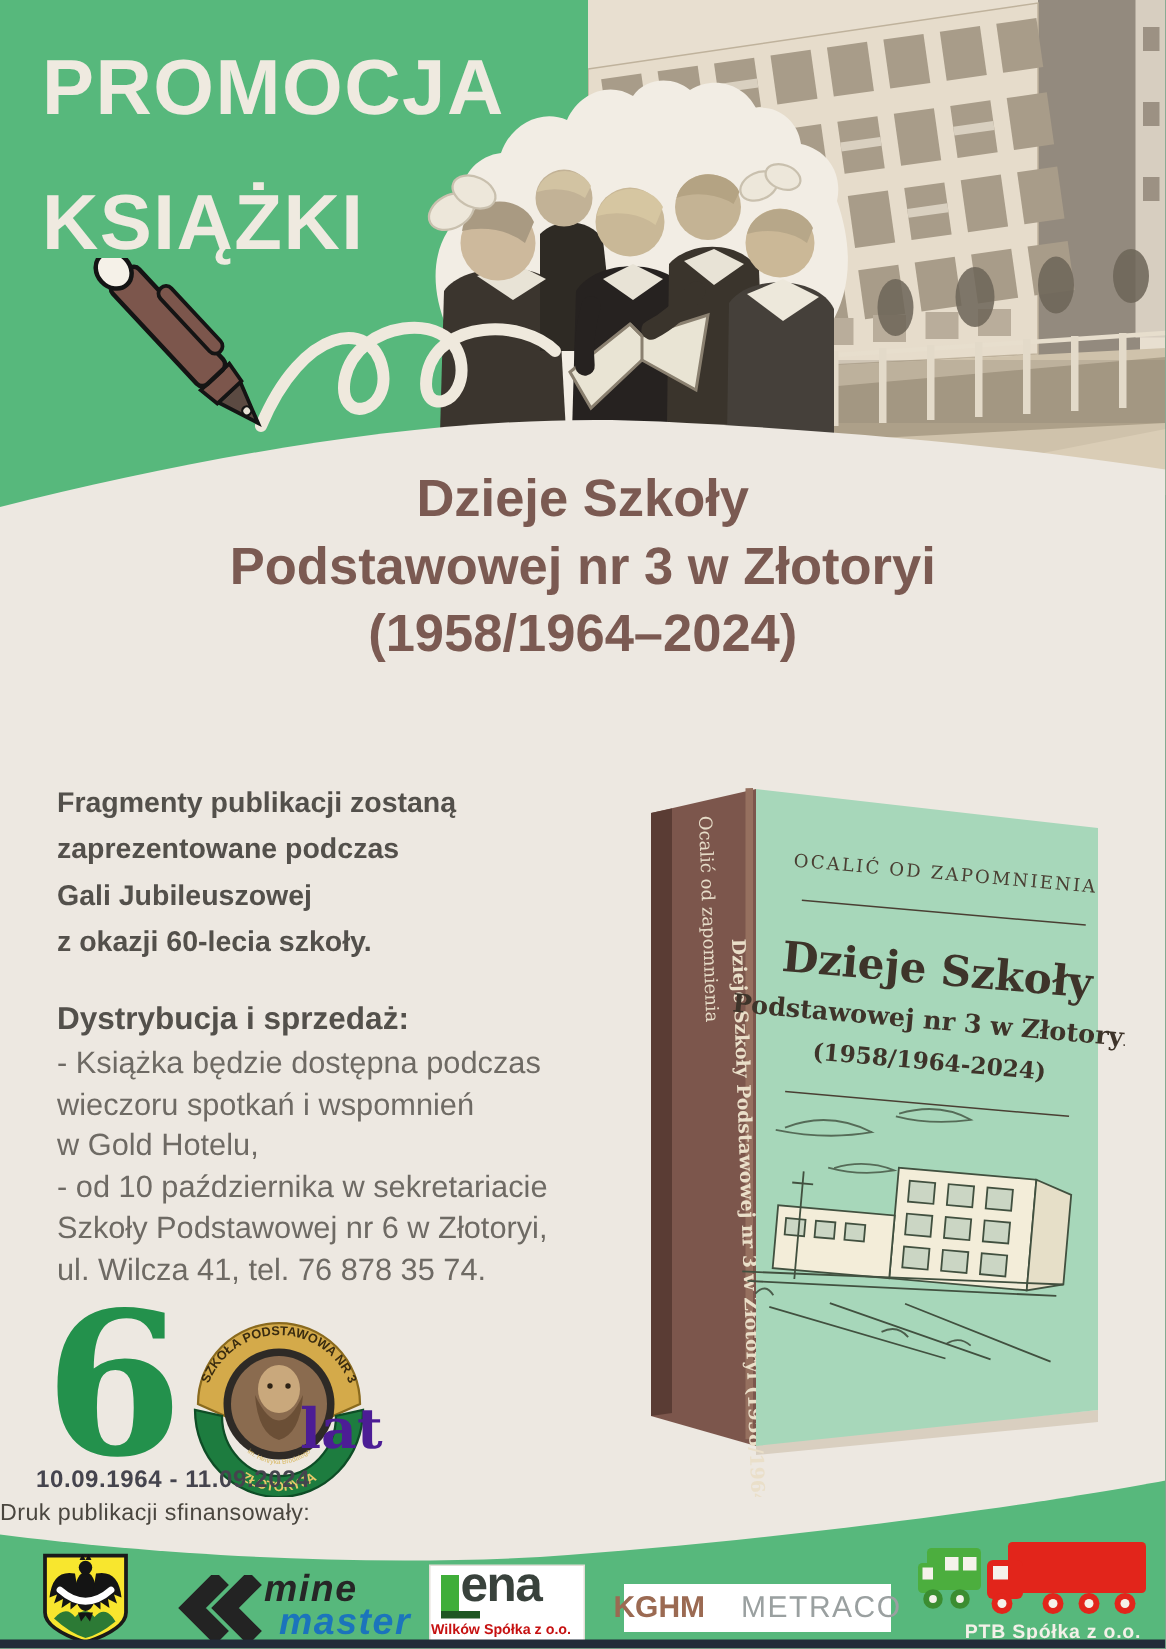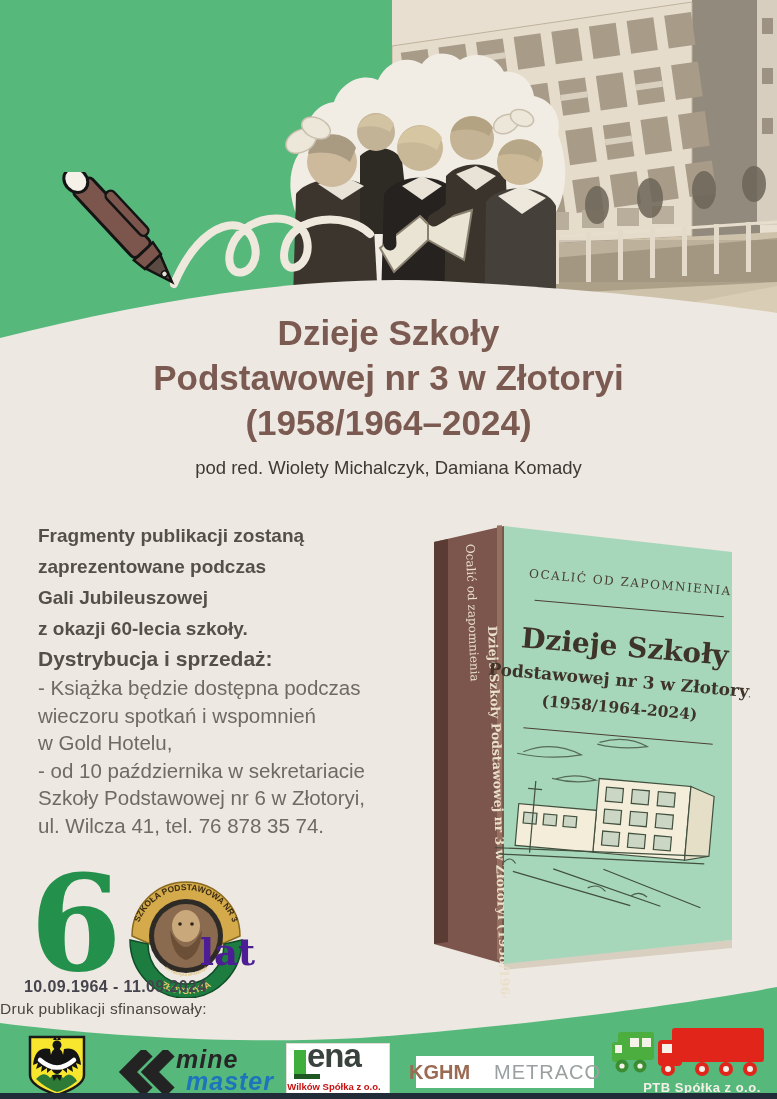--- a/index.html
+++ b/index.html
@@ -23,21 +23,21 @@
   .pen-svg{left:52px;top:172px;}
 
   
   .title-block{left:0;top:310px;width:777px;text-align:center;}
   .title-line{font-size:35px;line-height:45px;font-weight:bold;color:#7B5A52;}
   .editors{margin-top:12px;font-size:18.5px;color:#3D3935;}
 
   
   .info{left:38px;top:520px;width:378px;color:#53504B;}
   .hl{font-size:19px;font-weight:bold;line-height:31px;}
-  .dist-head{font-size:21px;font-weight:bold;line-height:30px;}
+  .dist-head{margin-top:21px;font-size:21px;font-weight:bold;line-height:30px;}
   .dist{font-size:20.5px;line-height:27.5px;color:#6E6A64;}
 
   
   .book-svg{left:426px;top:508px;}
 
   
   .anniv{left:28px;top:870px;width:250px;height:135px;}
   .six{position:absolute;left:2px;top:-24px;font-size:132px;font-weight:bold;color:#23914c;font-family:"DejaVu Serif",serif;}
   .badge-svg{position:absolute;left:96px;top:4px;}
   .lat{position:absolute;left:172px;top:60px;font-family:"DejaVu Serif",serif;font-weight:bold;font-size:37px;color:#4c1d95;}
@@ -200,39 +200,42 @@
 
     <path d="M196,150 q-14,18 -30,26" stroke="#3A342C" stroke-width="13" fill="none" stroke-linecap="round"></path>
     <path d="M126,160 q-6,22 -4,40" stroke="#262220" stroke-width="13" fill="none" stroke-linecap="round"></path>
   </svg>
 
   <svg class="abs blob-svg" width="777" height="1099" viewBox="0 0 777 1099">
     <path d="M0,338 C140,303 300,274 440,281 C580,288 692,300 777,313
              L777,987 C692,1003 520,1027 360,1038 C228,1045 94,1035 0,1023 Z" fill="#EDE8E1"></path>
   </svg>
 
+  <div class="abs promo">
+    <div>PROMOCJA</div>
+    <div>KSIĄŻKI</div>
+  </div>
 
   <svg class="abs pen-svg" width="330" height="125" viewBox="0 0 330 125">
     <path d="M122,112 C150,45 196,40 203,74 C209,104 172,112 178,80
              C186,42 248,34 255,68 C261,98 226,108 233,76 C241,42 296,40 318,62" fill="none" stroke="#EFE9DD" stroke-width="8" stroke-linecap="round"></path>
     <g transform="translate(120,110) rotate(-133)">
       <polygon points="0,0 28,-10 28,10" fill="#5B4A42" stroke="#141414" stroke-width="2.5"></polygon>
       <circle cx="11" cy="0" r="3" fill="#E7E2D6" stroke="#141414" stroke-width="1.5"></circle>
       <polygon points="28,-11 42,-13 42,13 28,11" fill="#7C564C" stroke="#141414" stroke-width="2.5"></polygon>
       <rect x="42" y="-12" width="92" height="24" rx="5" fill="#7C564C" stroke="#141414" stroke-width="3"></rect>
       <rect x="52" y="9" width="58" height="10" rx="5" fill="#7C564C" stroke="#141414" stroke-width="2.5"></rect>
       <ellipse cx="140" cy="-1" rx="13" ry="11" fill="#F5F1E8" stroke="#141414" stroke-width="3"></ellipse>
     </g>
   </svg>
 
   <div class="abs title-block">
     <div class="title-line">Dzieje Szkoły</div>
     <div class="title-line">Podstawowej nr 3 w Złotoryi</div>
     <div class="title-line">(1958/1964–2024)</div>
-    <div class="editors">pod red. Wiolety Michalczyk, Damiana Komady</div>
   </div>
 
   <div class="abs info">
     <div class="hl">
       <div>Fragmenty publikacji zostaną</div>
       <div>zaprezentowane podczas</div>
       <div>Gali Jubileuszowej</div>
       <div>z okazji 60-lecia szkoły.</div>
     </div>
     <div class="dist-head">Dystrybucja i sprzedaż:</div>

